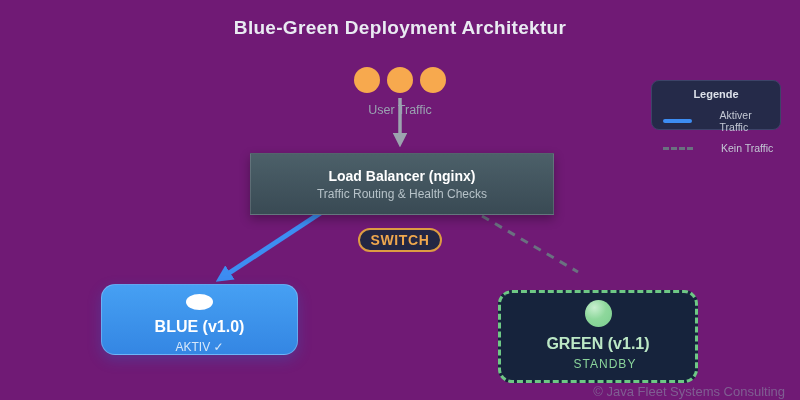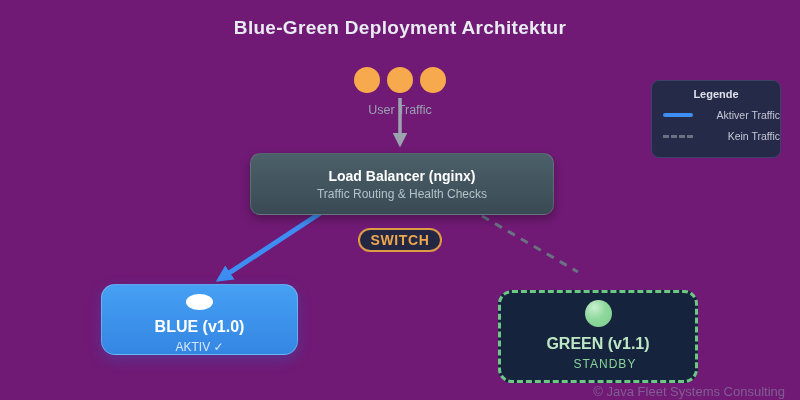--- a/index.html
+++ b/index.html
@@ -12,40 +12,40 @@
     color:#e9ebf2;font-size:19px;font-weight:bold;letter-spacing:.3px;
   }
   .dots{position:absolute;top:67px;left:0;right:0;display:flex;justify-content:center;gap:7px;z-index:2;}
   .dot{width:26px;height:26px;border-radius:50%;background:#f7a94e;}
   .user-traffic{
     position:absolute;top:103px;left:0;right:0;text-align:center;
     color:#9aa2b1;font-size:12.5px;z-index:3;
   }
   svg.connectors{position:absolute;left:0;top:0;z-index:1;}
   .lb{
-    position:absolute;left:250px;top:153px;width:302px;height:60px;border-radius:10px;
+    position:absolute;left:250px;top:153px;width:302px;height:60px;border-radius:0;
     background:linear-gradient(180deg,#4c6069,#394a54);
     border:1px solid rgba(255,255,255,.14);
     box-shadow:0 4px 10px rgba(0,0,0,.3);
     display:flex;flex-direction:column;align-items:center;justify-content:center;gap:3px;z-index:2;
   }
   .lb-title{color:#ffffff;font-weight:bold;font-size:14px;}
   .lb-sub{color:#b6c2c8;font-size:12px;}
   .switch{
     position:absolute;left:358px;top:228px;width:84px;height:24px;box-sizing:border-box;
     border-radius:13px;border:2px solid #dd9c42;background:#232744;
     color:#efa84e;font-size:14px;font-weight:bold;letter-spacing:.6px;
     display:flex;align-items:center;justify-content:center;z-index:2;cursor:pointer;
   }
   .legend{
-    position:absolute;left:651px;top:80px;width:130px;height:78px;box-sizing:border-box;
+    position:absolute;left:651px;top:80px;width:130px;height:50px;box-sizing:border-box;
     background:#252a49;border:1px solid #3d4368;border-radius:8px;padding:7px 0 3px;z-index:2;
   }
   .legend-title{text-align:center;color:#dde1ea;font-size:11px;font-weight:bold;}
-  .legend-row{display:flex;align-items:center;gap:10px;padding-left:11px;margin-top:9px;justify-content:space-between;}
+  .legend-row{display:flex;align-items:center;gap:28px;padding-left:11px;margin-top:9px;}
   .legend-line{width:30px;}
   .line-solid{height:4px;background:#3d8df2;border-radius:2px;}
   .line-dashed{height:0;border-top:3px dashed #6a7180;}
   .legend-label{color:#c3c8d4;font-size:10.5px;}
   .env{
     position:absolute;border-radius:14px;box-sizing:border-box;
     display:flex;flex-direction:column;align-items:center;z-index:2;
   }
   .env-blue{
     left:101px;top:284px;width:197px;height:71px;

